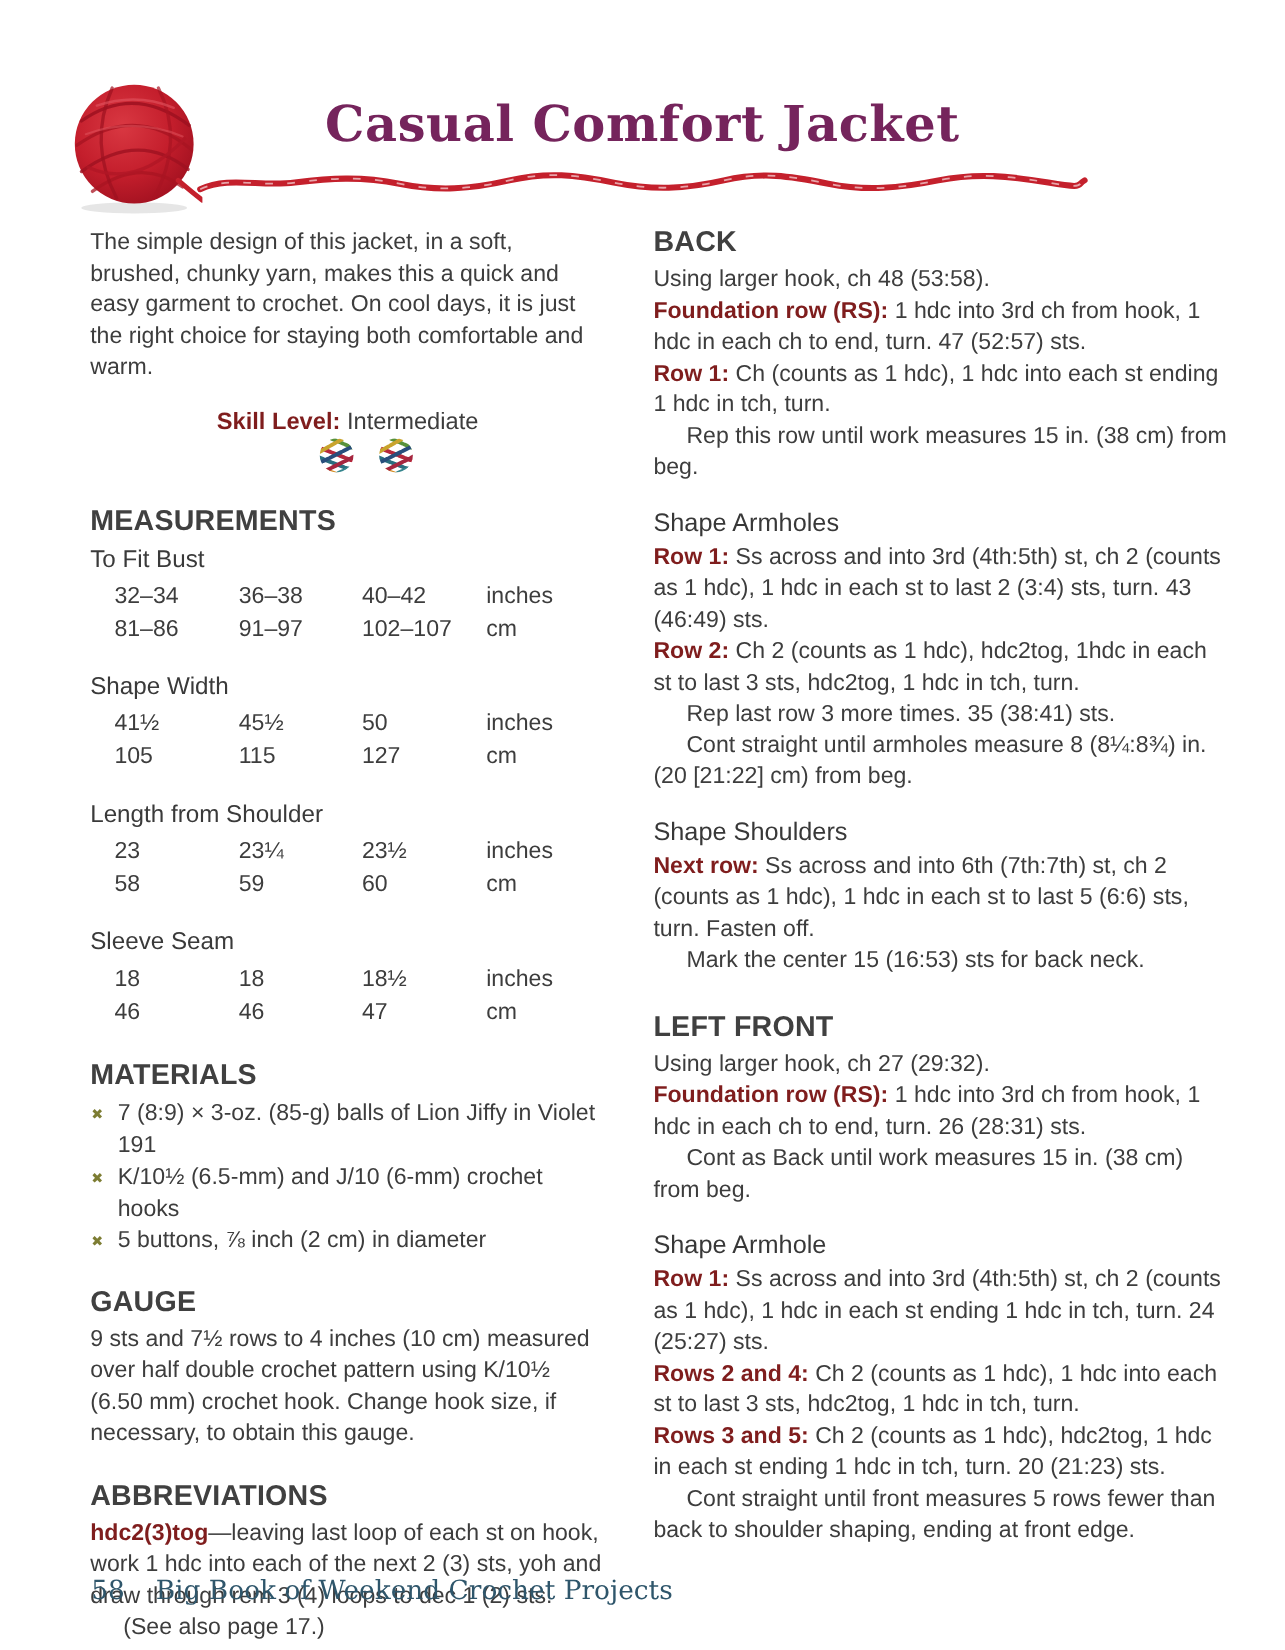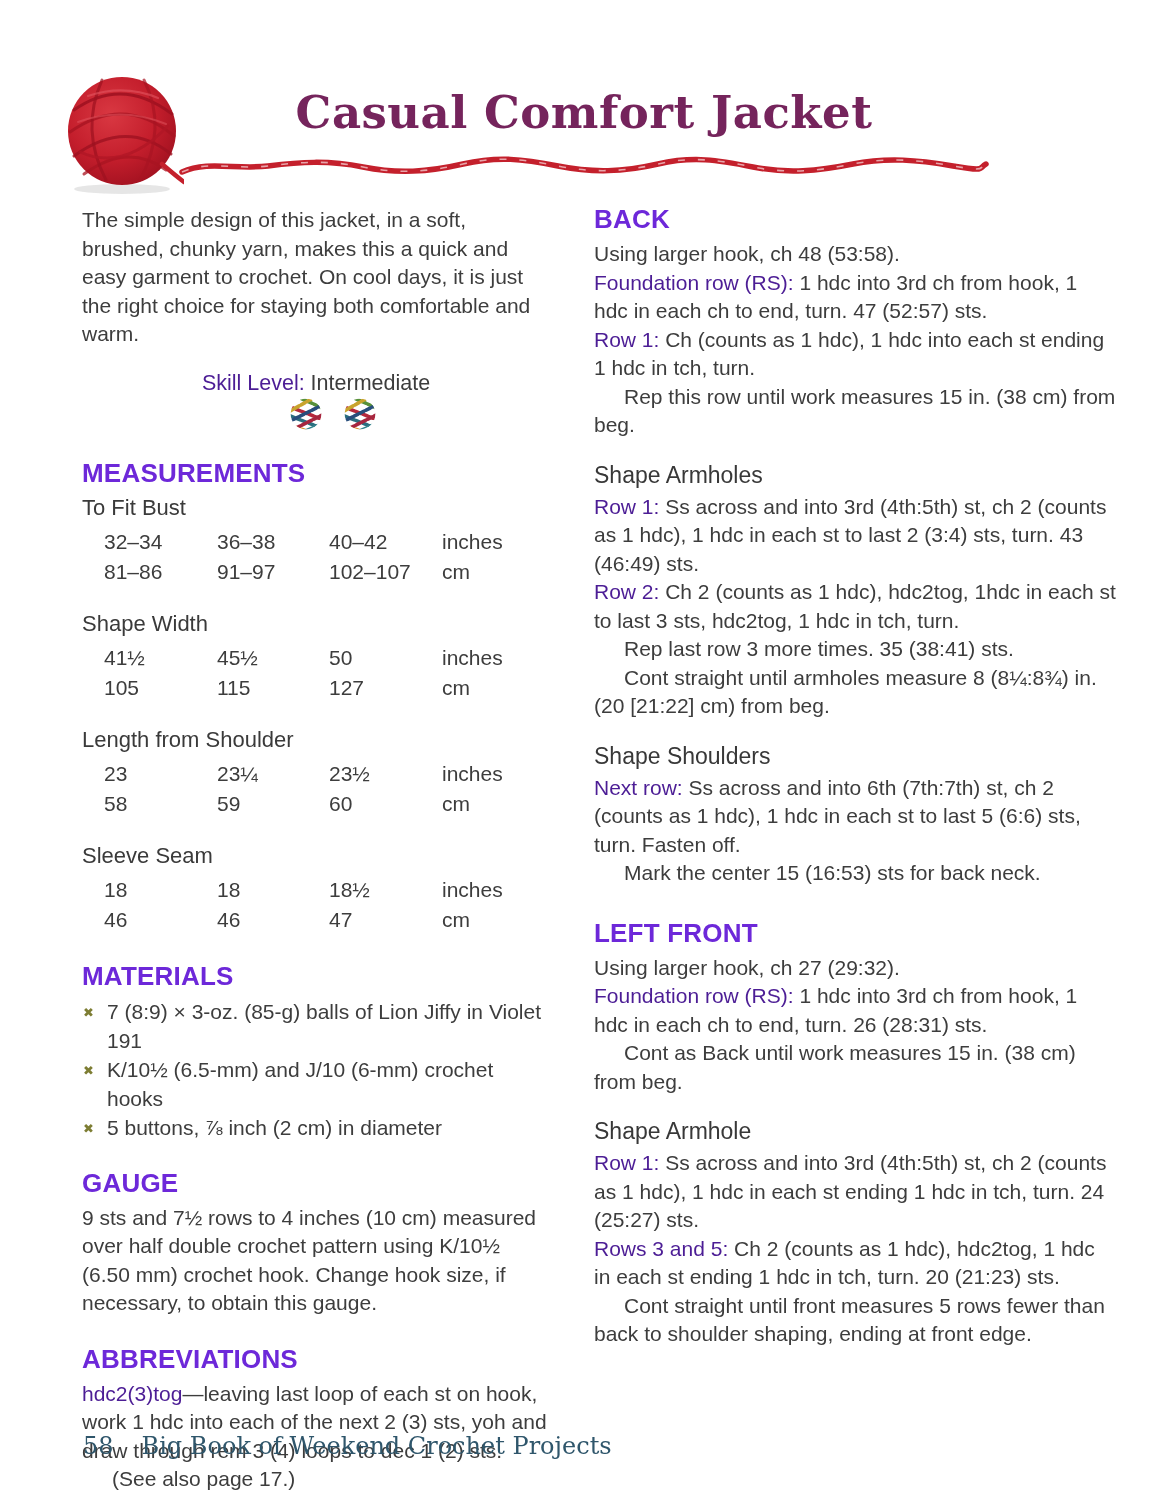--- a/index.html
+++ b/index.html
@@ -15,23 +15,23 @@
               color:#75245c;letter-spacing:.5px;}
   .yarn-strand{position:absolute;left:178px;top:152px;width:812px;height:26px;}
 
   
   .columns{display:flex;padding:6px 52px 0 82px;gap:44px;}
   .col-left{width:468px;flex:none;}
   .col-right{flex:1;min-width:0;}
 
   p.body-p{margin:0;font-size:21px;line-height:28.5px;}
   p.indent{text-indent:30px;}
-  b{font-weight:400;color:#4c1d95;}
-
-  h2.section-h{font-size:26px;color:#6d28d9;font-weight:700;margin:26px 0 5px 0;letter-spacing:.2px;}
+  b{font-weight:700;color:#7f1d1d;}
+
+  h2.section-h{font-size:26px;color:#404040;font-weight:700;margin:26px 0 5px 0;letter-spacing:.2px;}
   .col-left h2.section-h{margin-top:26px;}
   .col-right h2.section-h:first-child{margin-top:-2px;}
   .col-right h2.section-h{margin-top:30px;}
   h3.sub-h{font-size:23px;font-weight:500;color:#383838;margin:22px 0 4px 0;}
 
   
   .skill-line{margin-top:22px;display:flex;align-items:center;font-size:21.5px;flex-direction:column;}
   .skill-line .skill-text{white-space:pre;}
   .skein-icon{width:36px;height:36px;}
   .skill-icons{display:flex;gap:18px;margin-left:34px;}
@@ -238,20 +238,21 @@
         <p class="body-p indent"><span>Cont straight until armholes measure 8 (8¼:8¾) in. (20 [21:22] cm) from beg.</span></p>
         <h3 class="sub-h">Shape Shoulders</h3>
         <p class="body-p"><b>Next row:</b><span> Ss across and into 6th (7th:7th) st, ch 2 (counts as 1 hdc), 1 hdc in each st to last 5 (6:6) sts, turn. Fasten off.</span></p>
         <p class="body-p indent"><span>Mark the center 15 (16:53) sts for back neck.</span></p>
         <h2 class="section-h">LEFT FRONT</h2>
         <p class="body-p"><span>Using larger hook, ch 27 (29:32).</span></p>
         <p class="body-p"><b>Foundation row (RS):</b><span> 1 hdc into 3rd ch from hook, 1 hdc in each ch to end, turn. 26 (28:31) sts.</span></p>
         <p class="body-p indent"><span>Cont as Back until work measures 15 in. (38 cm) from beg.</span></p>
         <h3 class="sub-h">Shape Armhole</h3>
         <p class="body-p"><b>Row 1:</b><span> Ss across and into 3rd (4th:5th) st, ch 2 (counts as 1 hdc), 1 hdc in each st ending 1 hdc in tch, turn. 24 (25:27) sts.</span></p>
+        <p class="body-p"><b>Rows 2 and 4:</b><span> Ch 2 (counts as 1 hdc), 1 hdc into each st to last 3 sts, hdc2tog, 1 hdc in tch, turn.</span></p>
         <p class="body-p"><b>Rows 3 and 5:</b><span> Ch 2 (counts as 1 hdc), hdc2tog, 1 hdc in each st ending 1 hdc in tch, turn. 20 (21:23) sts.</span></p>
         <p class="body-p indent"><span>Cont straight until front measures 5 rows fewer than back to shoulder shaping, ending at front edge.</span></p>
       </div>
   </div>
 
   <footer>
     <span class="page-num">58</span><span>Big Book of Weekend Crochet Projects</span>
   </footer>
 </div>
 

